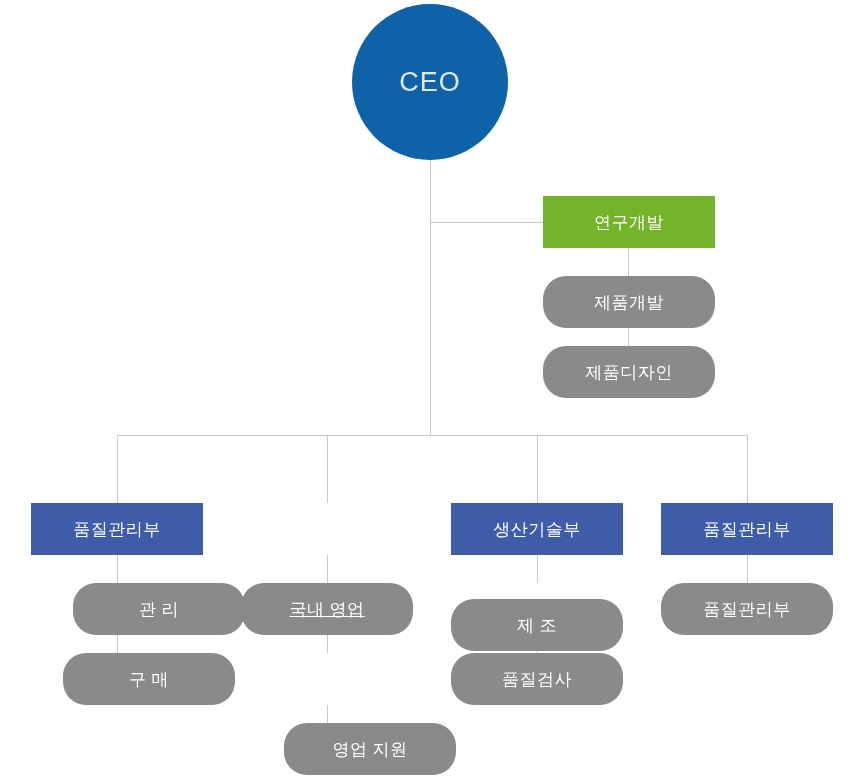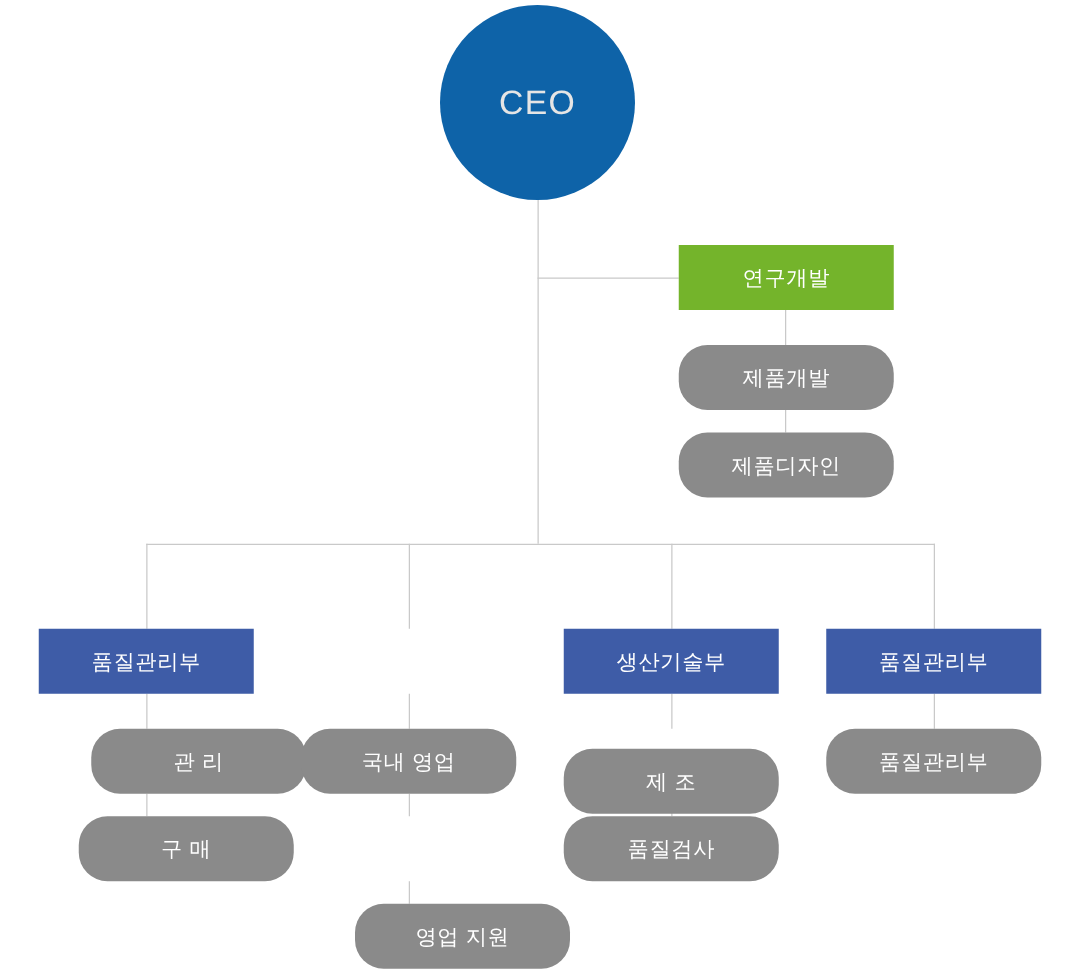--- a/index.html
+++ b/index.html
@@ -83,21 +83,21 @@
   <div class="box gray" style="left:543px; top:276px;">제품개발</div>
   <div class="box gray" style="left:543px; top:346px;">제품디자인</div>
 
   <div class="box blue" style="left:31px;  top:503px;">품질관리부</div>
   <div class="box blue" style="left:451px; top:503px;">생산기술부</div>
   <div class="box blue" style="left:661px; top:503px;">품질관리부</div>
 
   <div class="box gray" style="left:31px; top:583px;margin-left:42px;">관 리</div>
   <div class="box gray" style="left:31px; top:653px;margin-left:32px;">구 매</div>
 
-  <div class="box gray" style="left:241px; top:583px;">국내 영업</div>
+  <div class="box gray" style="left:241px; top:583px;text-decoration:underline;">국내 영업</div>
   <div class="box gray" style="left:241px; top:723px;margin-left:43px;">영업 지원</div>
 
   <div class="box gray" style="left:451px; top:583px;margin-top:16px;">제 조</div>
   <div class="box gray" style="left:451px; top:653px;">품질검사</div>
 
   <div class="box gray" style="left:661px; top:583px;">품질관리부</div>
 
 </div>
 
 </body></html>

